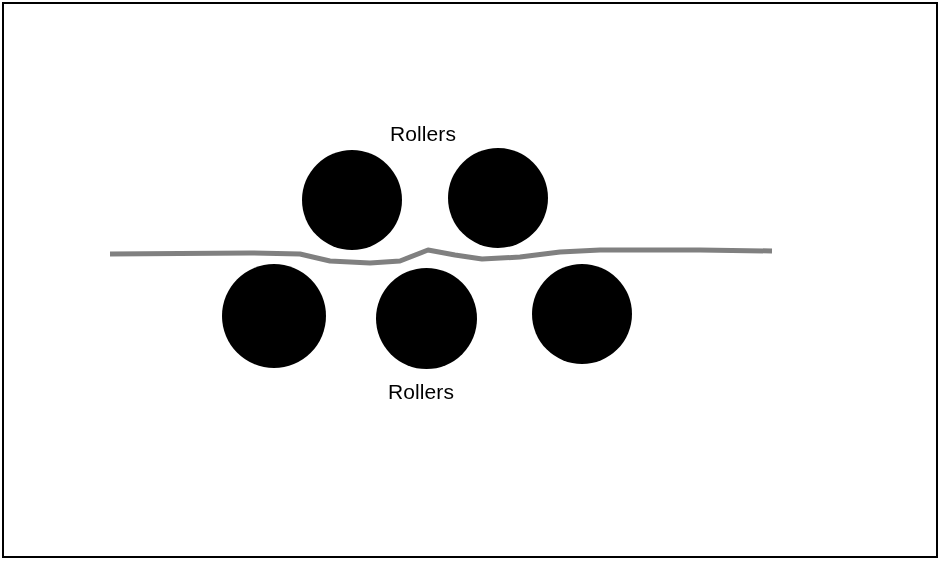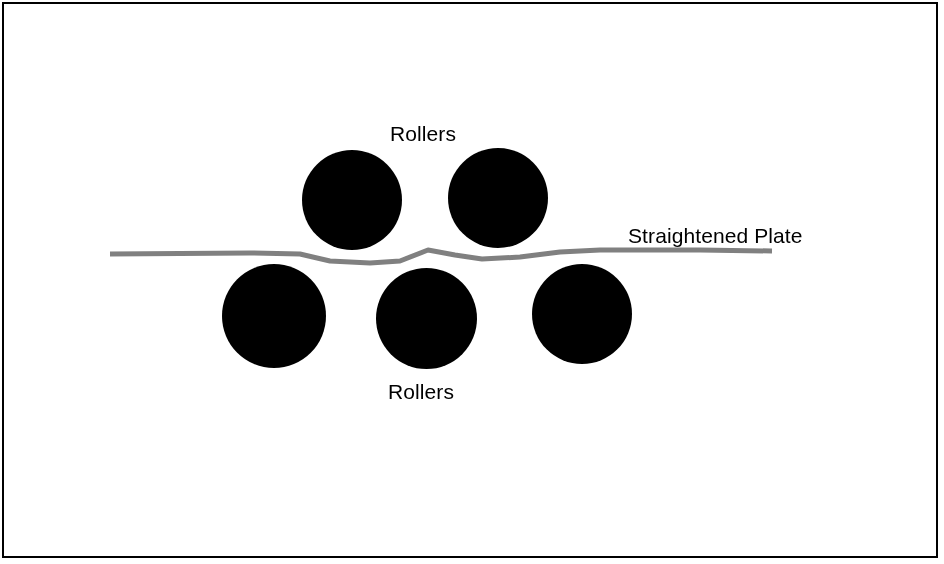--- a/index.html
+++ b/index.html
@@ -75,15 +75,14 @@
   <div class="roller" style="left: 532px; top: 264px; width: 100px; height: 100px; background: rgb(0, 0, 0);"></div>
 
   <svg id="plate-svg" viewBox="0 0 944 564" xmlns="http://www.w3.org/2000/svg">
     <path id="plate-path" fill="none" stroke="#808080" stroke-width="5" stroke-linecap="butt" stroke-linejoin="round" d="M 110 254 L 250 253 L 300 254 L 330 261 L 370 263 L 400 261 L 428 250 L 455 255 L 482 259 L 520 257 L 560 252 L 600 250 L 700 250 L 772 251"></path>
   </svg>
 
   <div class="diagram-label" id="label-rollers-top">Rollers</div>
 
   <div class="diagram-label" id="label-rollers-bottom">Rollers</div>
 
-  <div class="diagram-label" id="label-straightened-plate">Straightened Plate</div>
 
 </div>
 
 </body></html>

